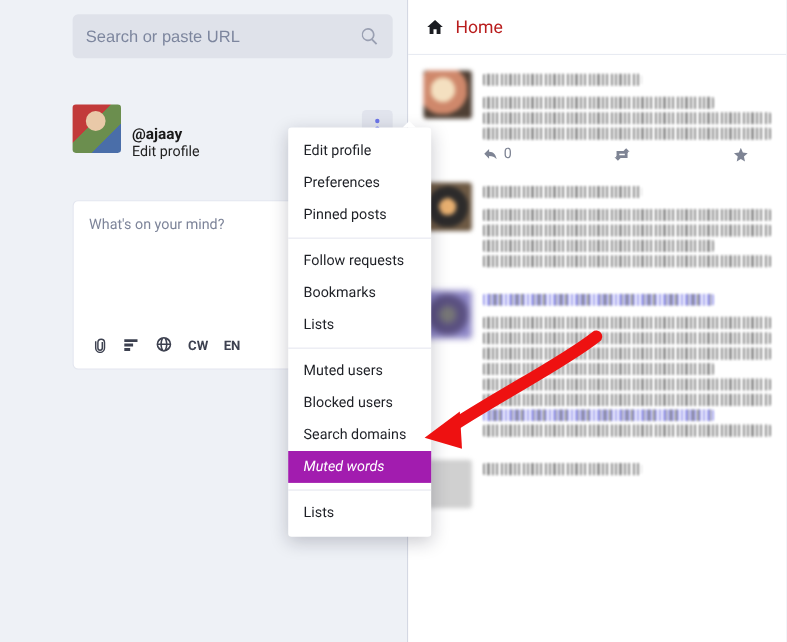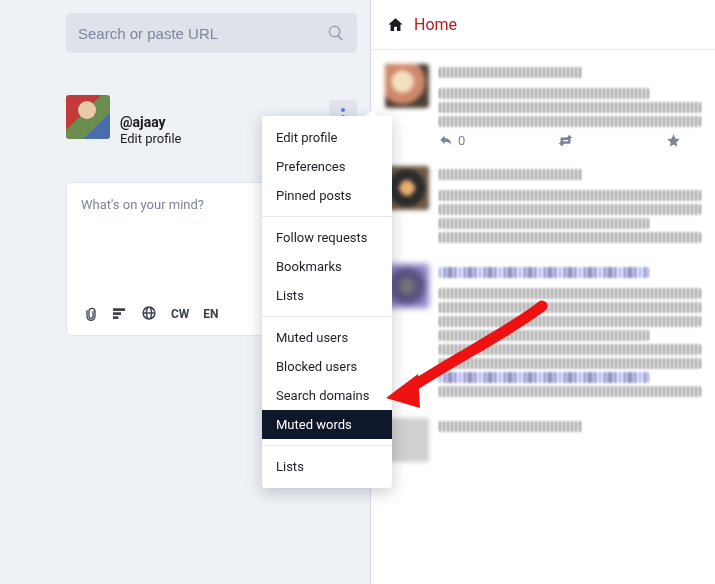--- a/index.html
+++ b/index.html
@@ -199,22 +199,23 @@
     border-top:none;
   }
   .dd-item {
     font-size: 13px;
     color: #1e2026;
     padding: 7px 14px;
     cursor: pointer;
     white-space: nowrap;
   }
   .dd-item.active {
-    background: #0f172a;
+    background: #a21caf;
     color: #fff;
+    font-style: italic;
   }
   .dd-sep {
     height: 1px;
     background: #e5e7ef;
     margin: 6px 0;
   }
 
   
   .arrow {
     position: absolute;

